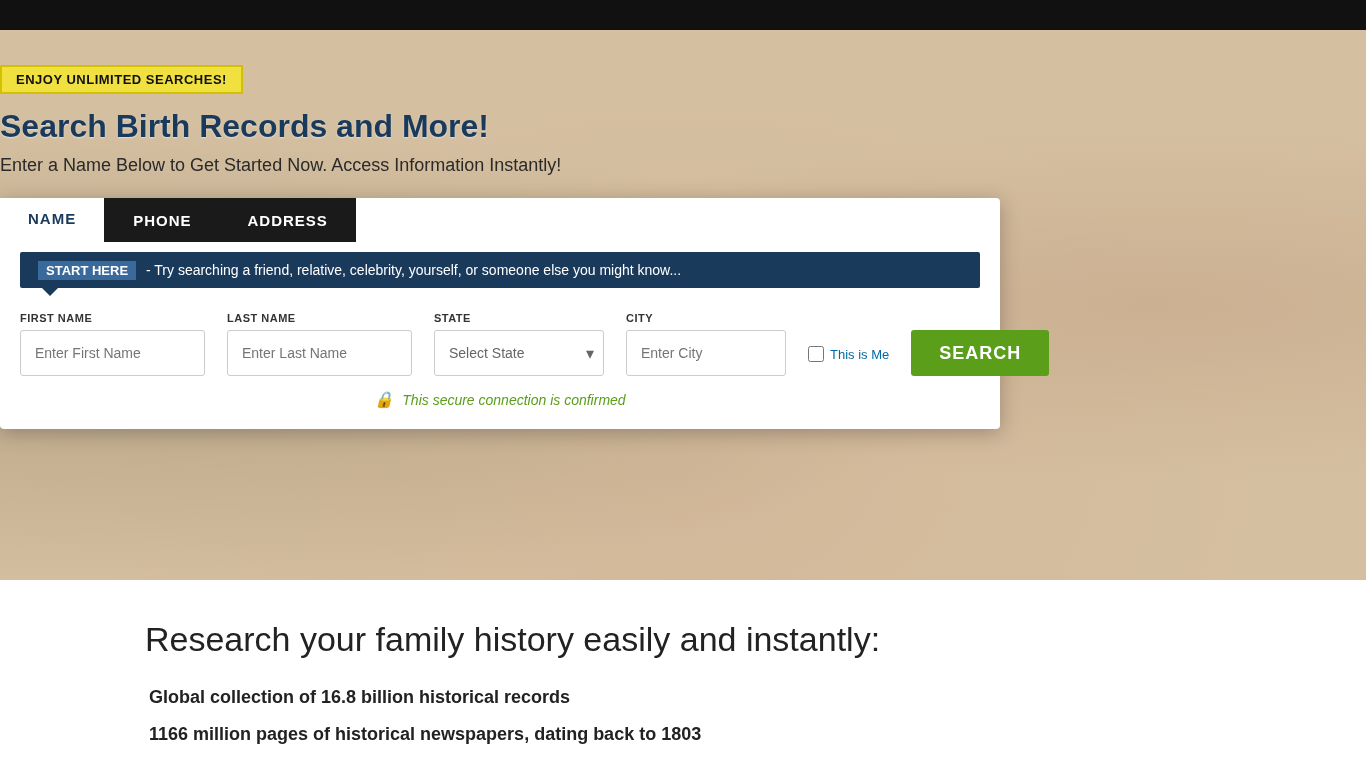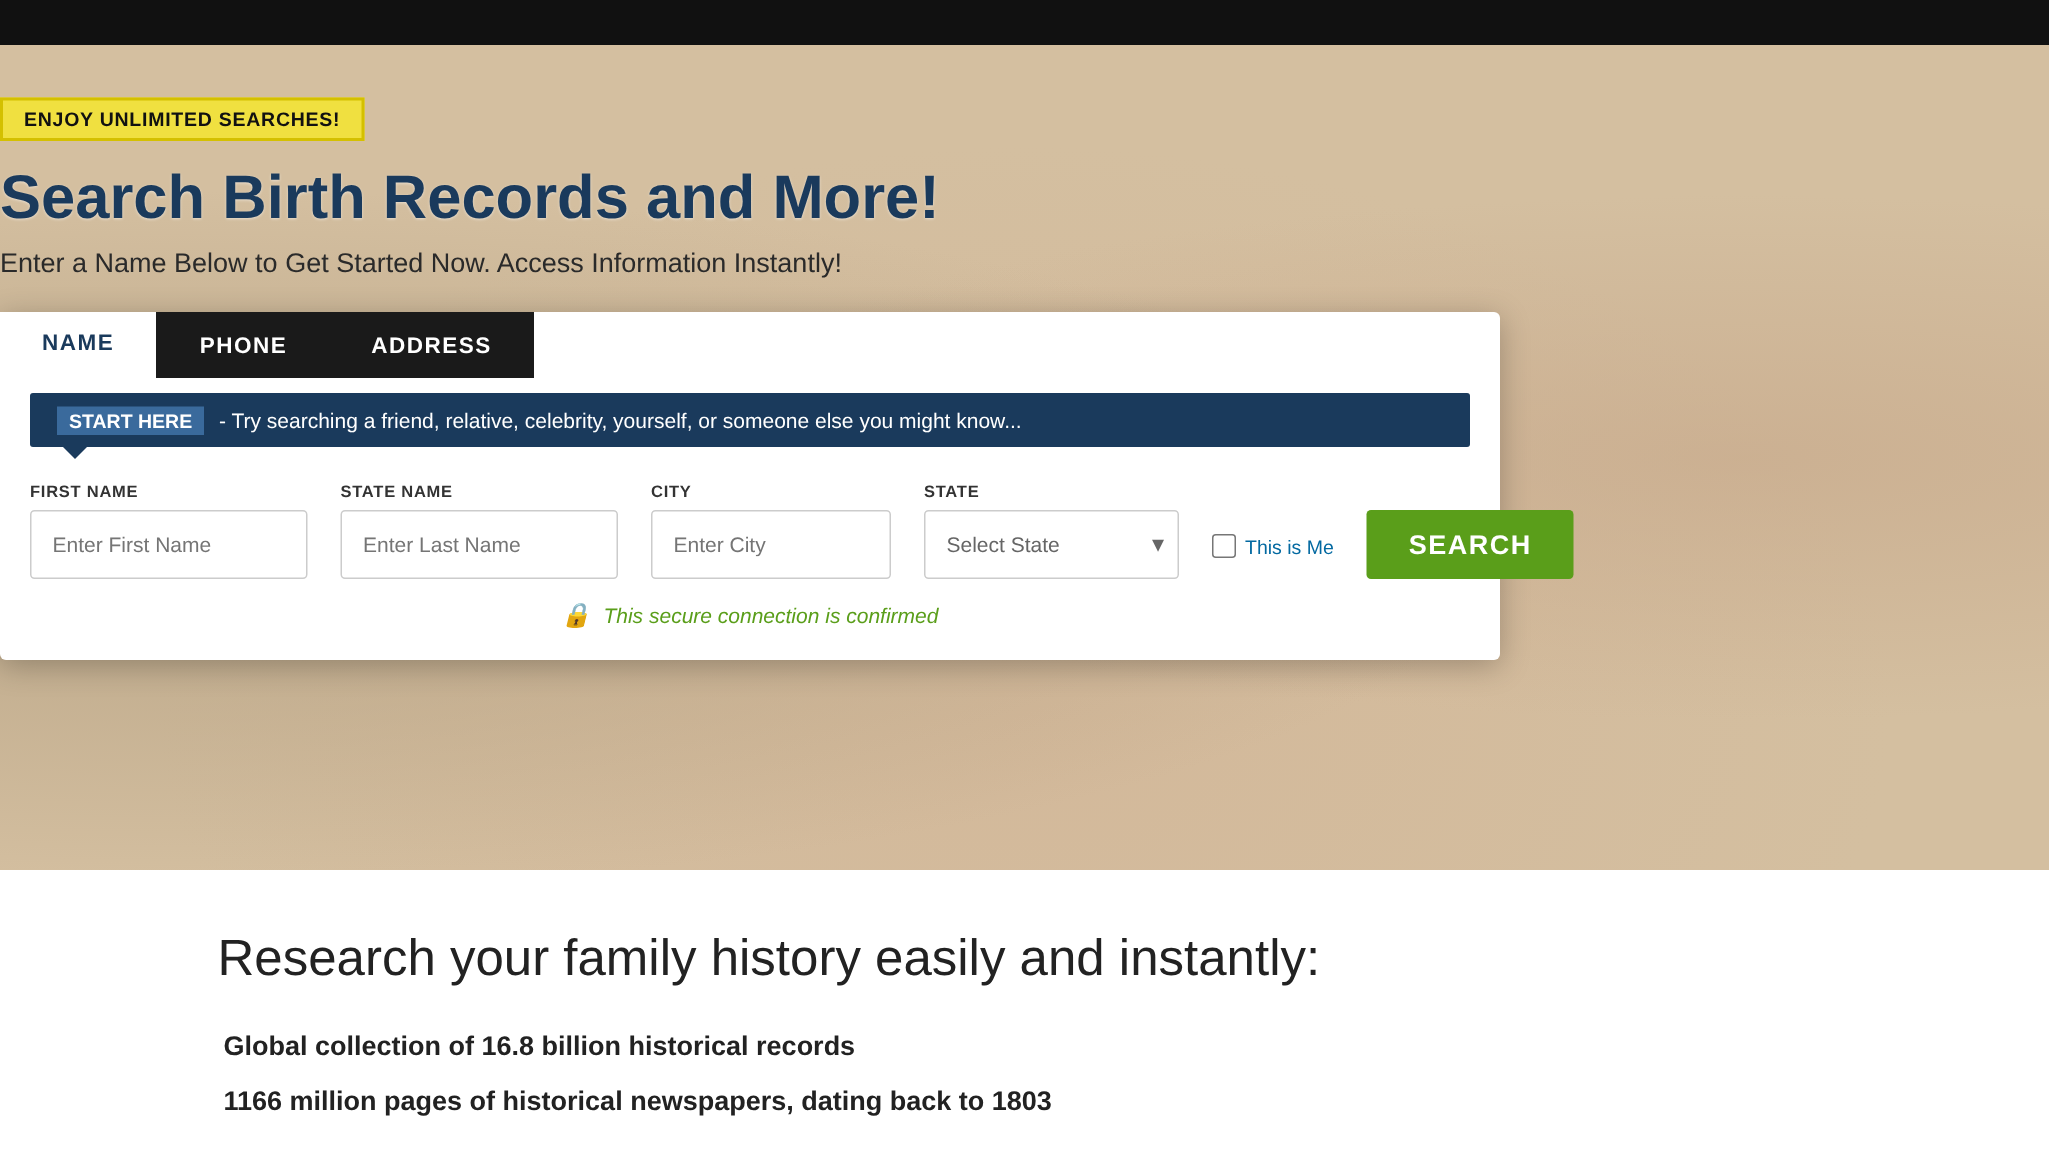--- a/index.html
+++ b/index.html
@@ -51,21 +51,21 @@
       color: #111;
       font-weight: bold;
       font-size: 13px;
       padding: 5px 14px;
       border: 2px solid #d4c000;
       margin-bottom: 14px;
       letter-spacing: 0.5px;
     }
 
     .hero-title {
-      font-size: 41px;
+      font-size: 32px;
       font-weight: 900;
       color: #1a3a5c;
       text-align: center;
       margin-bottom: 10px;
       text-shadow: 0 1px 2px rgba(255,255,255,0.5);
     }
 
     .hero-subtitle {
       font-size: 18px;
       color: #2a2a2a;
@@ -304,44 +304,44 @@
       <div class="start-here-banner">
         <span class="start-here-label">START HERE</span><span> - Try searching a friend, relative, celebrity, yourself, or someone else you might know...</span>
       </div>
 
       <div class="form-row">
         <div class="form-group">
           <label class="form-label">FIRST NAME</label>
           <input class="form-input input-first" type="text" placeholder="Enter First Name" style="">
         </div>
         <div class="form-group">
-          <label class="form-label">STATE NAME</label>
+          <label class="form-label">LAST NAME</label>
           <input class="form-input input-last" type="text" placeholder="Enter Last Name" style="">
-        </div>
-        <div class="form-group">
-          <label class="form-label">CITY</label>
-          <input class="form-input input-city" type="text" placeholder="Enter City" style="">
         </div>
         <div class="form-group">
           <label class="form-label">STATE</label>
           <div class="select-wrapper">
             <select class="form-select">
               <option value="" label="Select State">Select State</option>
               <option value="AL">Alabama</option>
               <option value="AK">Alaska</option>
               <option value="AZ">Arizona</option>
               <option value="CA">California</option>
               <option value="CO">Colorado</option>
               <option value="FL">Florida</option>
               <option value="NY">New York</option>
               <option value="TX">Texas</option>
             </select>
             <span class="select-arrow">▾</span>
           </div>
         </div>
+        <div class="form-group">
+          <label class="form-label">CITY</label>
+          <input class="form-input input-city" type="text" placeholder="Enter City" style="">
+        </div>
         <div class="checkbox-group">
           <input type="checkbox" id="this-is-me" style="">
           <label for="this-is-me" class="checkbox-label">This is Me</label>
         </div>
         <div class="form-group">
           <button class="search-button">SEARCH</button>
         </div>
       </div>
 
       <div class="secure-row">

